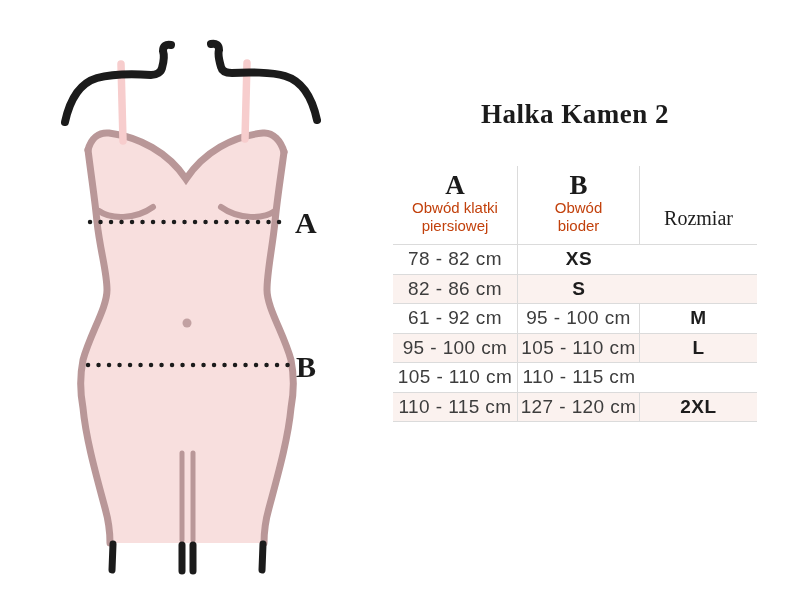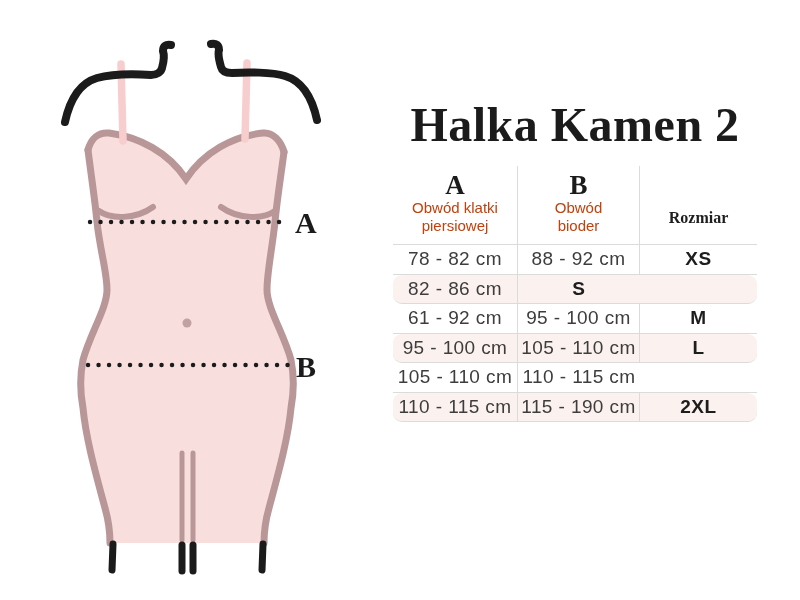--- a/index.html
+++ b/index.html
@@ -26,40 +26,40 @@
   .c-ink{stroke:var(--ink);fill:none;stroke-linecap:round;}
   .c-navel{fill:var(--garment-outline);opacity:.85;stroke:none;}
   .measure-line{stroke:var(--ink);stroke-width:4.4;stroke-linecap:round;
     stroke-dasharray:0.1 10.4;fill:none;}
   .measure-label{font:700 30px "Liberation Serif",serif;fill:var(--ink);}
 
   
   .page-title{
     position:absolute;left:393px;top:101px;width:364px;margin:0;
     text-align:center;font-family:"Liberation Serif",serif;
-    font-size:48px;font-weight:700;line-height:1;color:var(--ink);
+    font-size:27px;font-weight:700;line-height:1;color:var(--ink);
     letter-spacing:.5px;white-space:nowrap;
   }
 
   
   .size-table{position:absolute;left:393px;top:166px;width:364px;}
   .thead,.tr{display:grid;grid-template-columns:125px 122px 117px;}
   .thead{height:78px;border-bottom:1px solid var(--grid-line);}
   .th{display:flex;flex-direction:column;align-items:center;justify-content:flex-start;
       border-right:1px solid var(--grid-line);padding-top:5px;}
   .th:last-child{border-right:none;justify-content:center;padding-top:26px;}
   .th-letter{font-family:"Liberation Serif",serif;font-size:27px;font-weight:700;
       line-height:1.05;color:var(--ink);}
   .th-label{font-family:Liberation Sans, sans-serif;font-size:15px;font-weight:400;
       line-height:1.2;color:#c2410c;text-align:center;max-width:112px;}
   .th-label.narrow{max-width:70px;}
-  .th-label-size{font-family:"Liberation Serif",serif;font-size:16px;font-weight:700;
+  .th-label-size{font-family:"Liberation Serif",serif;font-size:20px;font-weight:400;
       color:#1e1e1e;}
   .tr{height:28.5px;border-bottom:1px solid var(--grid-line);}
-  .tr.alt{background:var(--row-alt);border-radius:9px;}
+  .tr.alt{background:var(--row-alt);}
   .td{display:flex;align-items:center;justify-content:center;
       border-right:1px solid var(--grid-line);
       font-size:19px;letter-spacing:.4px;color:var(--table-text);}
   .td:last-child{border-right:none;}
   .td-size{font-weight:700;letter-spacing:.6px;color:var(--size-text);}
 </style>
 </head>
 <body>
 
 <div class="stage">
@@ -149,21 +149,20 @@
         <div class="th-letter">B</div>
         <div class="th-label narrow">Obwód bioder</div>
       </div>
       <div class="th">
         <div class="th-label-size">Rozmiar</div>
       </div>
     </div>
 
     <div class="tr">
       <div class="td">78 - 82 cm</div>
-      <div class="td">88 - 92 cm</div>
       <div class="td td-size">XS</div>
     </div>
     <div class="tr alt">
       <div class="td">82 - 86 cm</div>
       <div class="td td-size">S</div>
     </div>
     <div class="tr">
       <div class="td">61 - 92 cm</div>
       <div class="td">95 - 100 cm</div>
       <div class="td td-size">M</div>
@@ -172,18 +171,18 @@
       <div class="td">95 - 100 cm</div>
       <div class="td">105 - 110 cm</div>
       <div class="td td-size">L</div>
     </div>
     <div class="tr">
       <div class="td">105 - 110 cm</div>
       <div class="td">110 - 115 cm</div>
     </div>
     <div class="tr alt">
       <div class="td">110 - 115 cm</div>
-      <div class="td">115 - 190 cm</div>
+      <div class="td">127 - 120 cm</div>
       <div class="td td-size">2XL</div>
     </div>
   </div>
 
 </div>
 
 </body></html>

